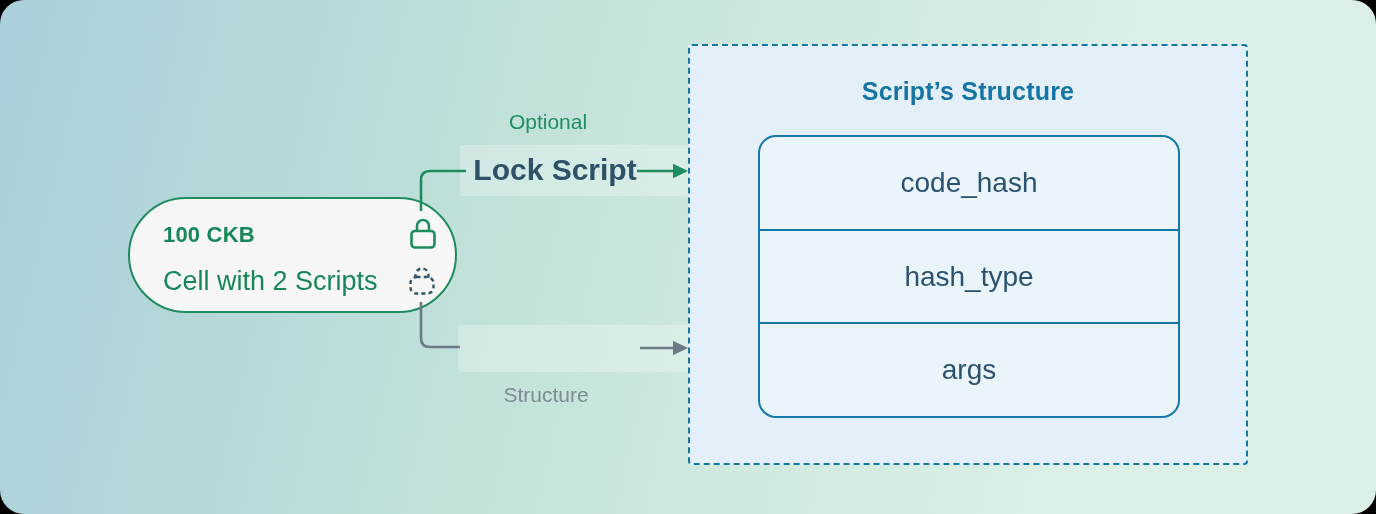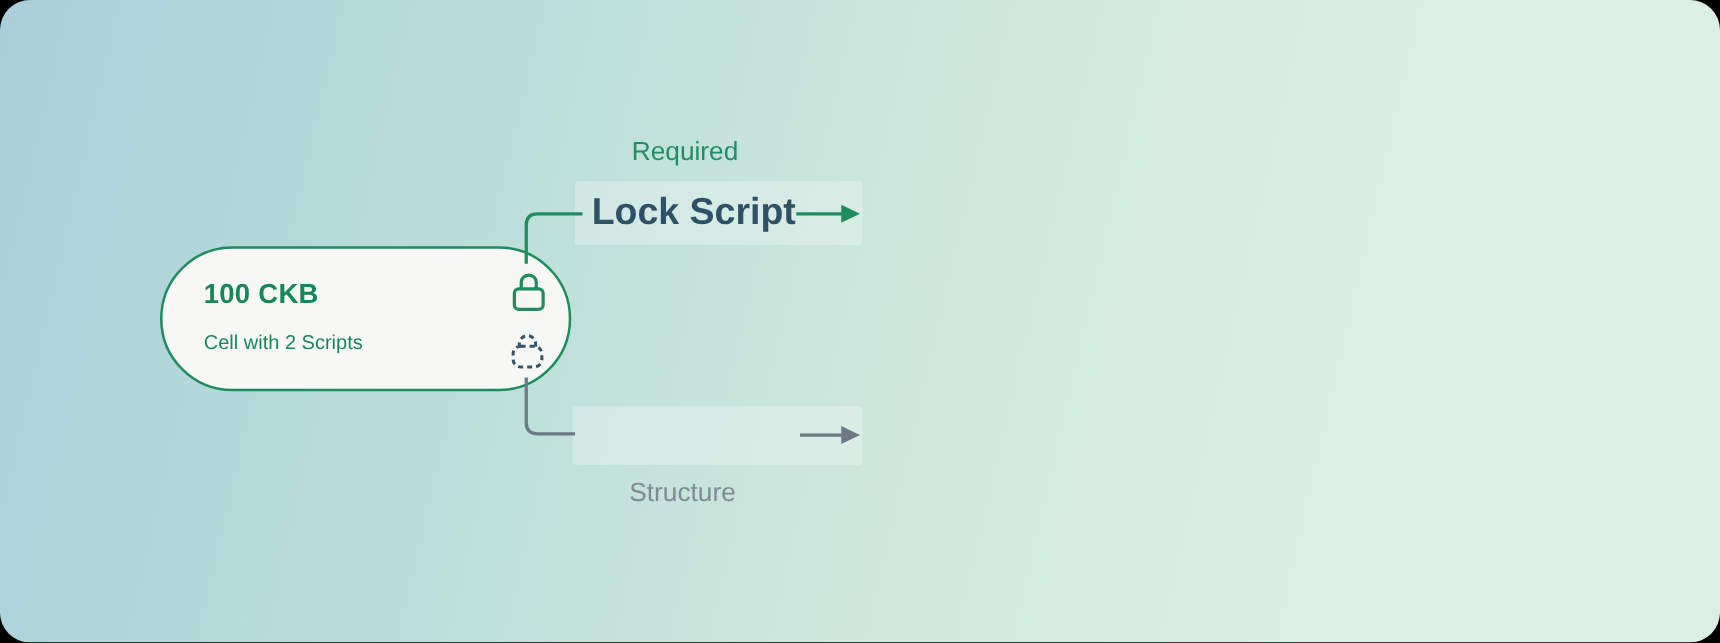--- a/index.html
+++ b/index.html
@@ -14,21 +14,21 @@
     position:absolute; left:128px; top:197px; width:329px; height:116px;
     border-radius:58px; border:2px solid #1e8c5e; background:#f7f8f5;
     box-sizing:border-box;
   }
   .cell-amount {
     position:absolute; left:33px; top:23px;
     font-size:22px; font-weight:700; color:#17875a; letter-spacing:0.2px;
   }
   .cell-label {
     position:absolute; left:33px; top:67px;
-    font-size:16px; color:#17875a;
+    font-size:27px; color:#17875a;
   }
   .lock-icon-solid { position:absolute; left:278px; top:17px; }
   .lock-icon-dashed { position:absolute; left:276px; top:63px; }
   
   .connector-layer { position:absolute; left:0; top:0; width:1376px; height:514px; pointer-events:none; }
   
   .band { position:absolute; background:rgba(255,255,255,0.28); border-radius:3px; }
   .band-lock { left:460px; top:145px; width:230px; height:51px; }
   .band-type { left:458px; top:325px; width:232px; height:47px; }
   
@@ -87,18 +87,26 @@
 
   <svg class="connector-layer" viewBox="0 0 1376 514">
     <path d="M421 211 V180 Q421 171 430 171 H466" stroke="#1e8c5e" stroke-width="2.6" fill="none"></path>
     <line x1="637" y1="171" x2="675" y2="171" stroke="#1e8c5e" stroke-width="2.6"></line>
     <path d="M688 171 L673 163.8 L673 178.2 Z" fill="#1e8c5e"></path>
     <path d="M421 302 V338 Q421 347 430 347 H460" stroke="#6b7a85" stroke-width="2.6" fill="none"></path>
     <line x1="640" y1="348" x2="675" y2="348" stroke="#6b7a85" stroke-width="2.6"></line>
     <path d="M688 348 L673 340.8 L673 355.2 Z" fill="#6b7a85"></path>
   </svg>
 
-  <div class="float-label annotation required-annotation">Required</div>
+  <div class="float-label annotation required-annotation">Optional</div>
   <div class="float-label script-label lock-script-label">Lock Script</div>
   <div class="float-label annotation optional-annotation">Structure</div>
 
+  <div class="structure-panel">
+    <div class="structure-title">Script’s Structure</div>
+    <div class="fields-table">
+      <div class="field-row">code_hash</div>
+      <div class="field-row">hash_type</div>
+      <div class="field-row">args</div>
+    </div>
+  </div>
 
 </div>
 
 </body></html>

